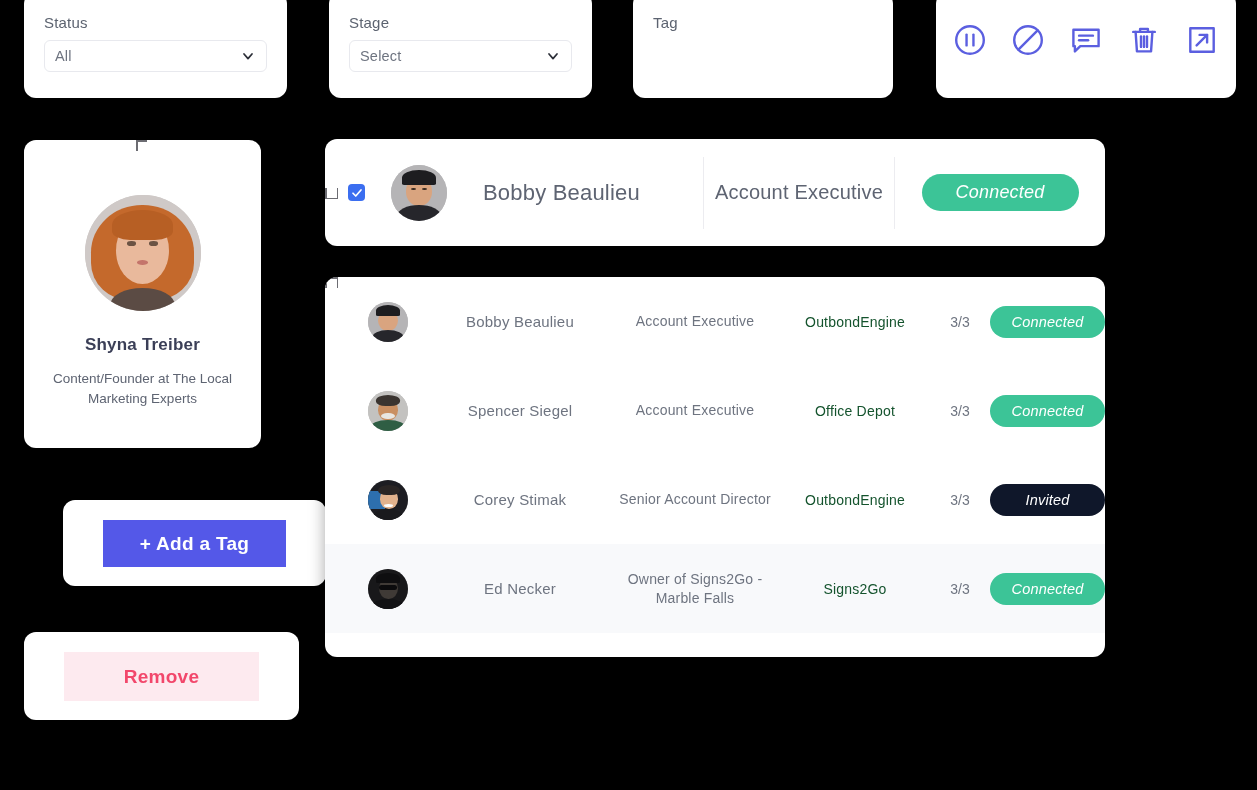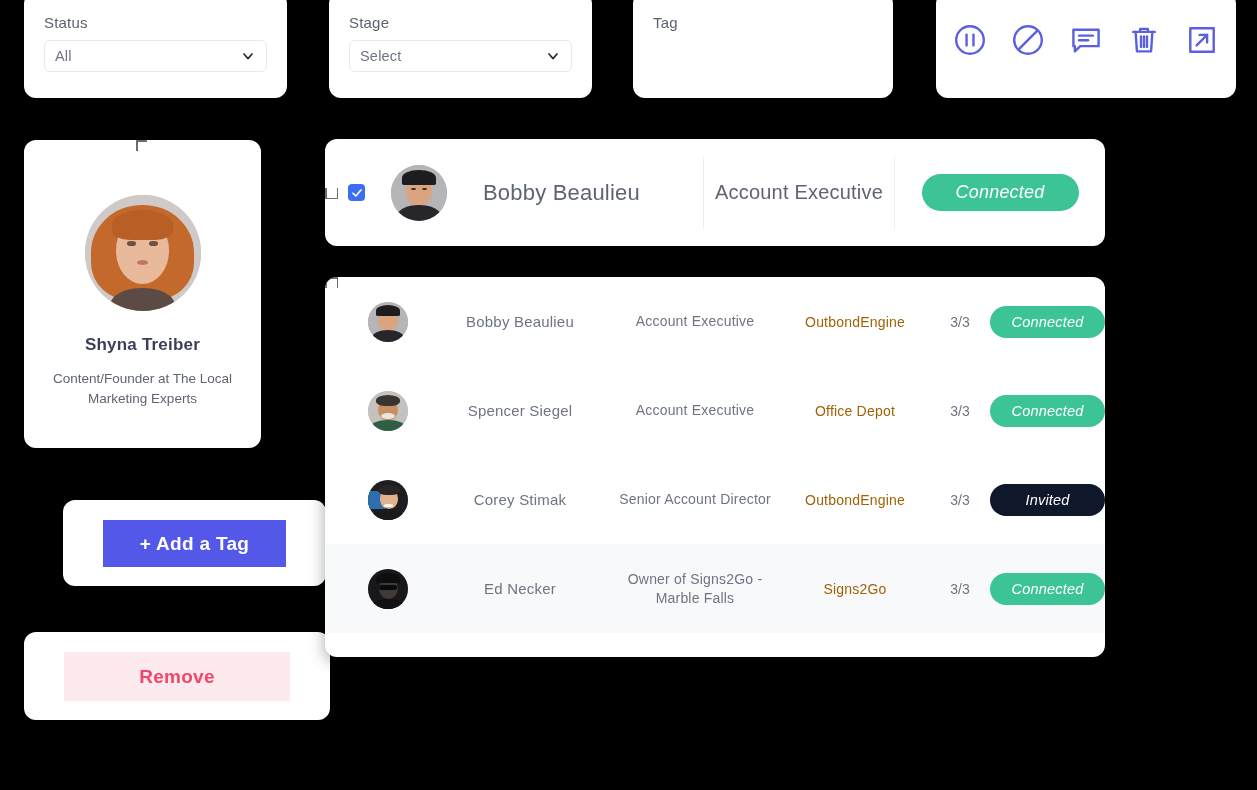--- a/index.html
+++ b/index.html
@@ -133,21 +133,21 @@
     color: #ffffff;
     border: none;
     font-family: inherit;
     font-size: 19px;
     font-weight: 700;
     letter-spacing: .3px;
     cursor: pointer;
   }
 
   
-  #remove-card { left: 24px; top: 632px; width: 306px; height: 88px; }
+  #remove-card { left: 24px; top: 632px; width: 275px; height: 88px; }
   .btn-remove {
     position: absolute;
     left: 40px; right: 40px; top: 20px;
     height: 49px;
     background: #fdeaef;
     color: #f2476b;
     border: none;
     font-family: inherit;
     font-size: 19px;
     font-weight: 700;
@@ -257,21 +257,21 @@
     text-align: center;
     font-size: 14px;
     color: #6e7480;
     line-height: 1.35;
     letter-spacing: .2px;
   }
   .t-company {
     width: 150px;
     text-align: center;
     font-size: 14px;
-    color: #a16207;
+    color: #14532d;
     letter-spacing: .2px;
   }
   .t-count {
     width: 60px;
     text-align: center;
     font-size: 14px;
     color: #6e7480;
   }
   .t-status {
     flex: 1;

